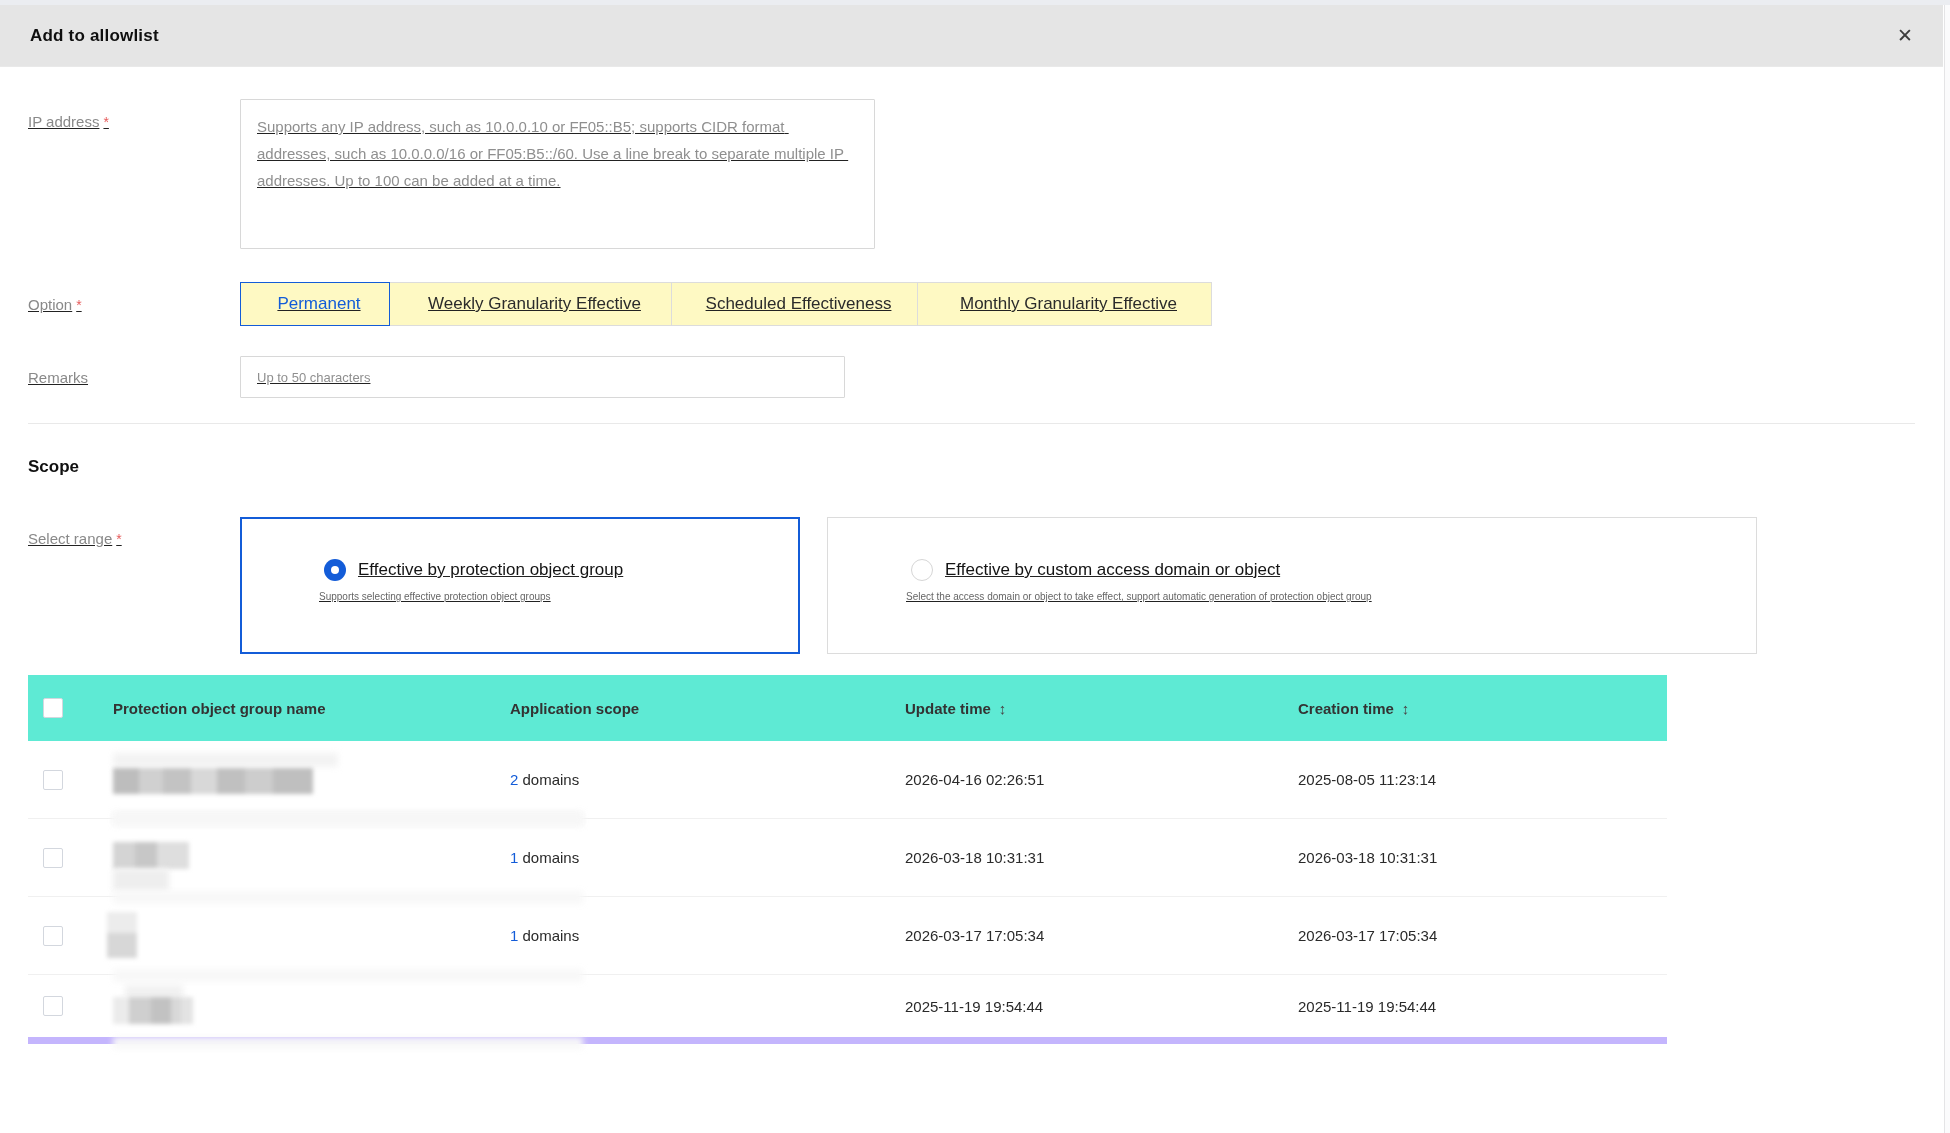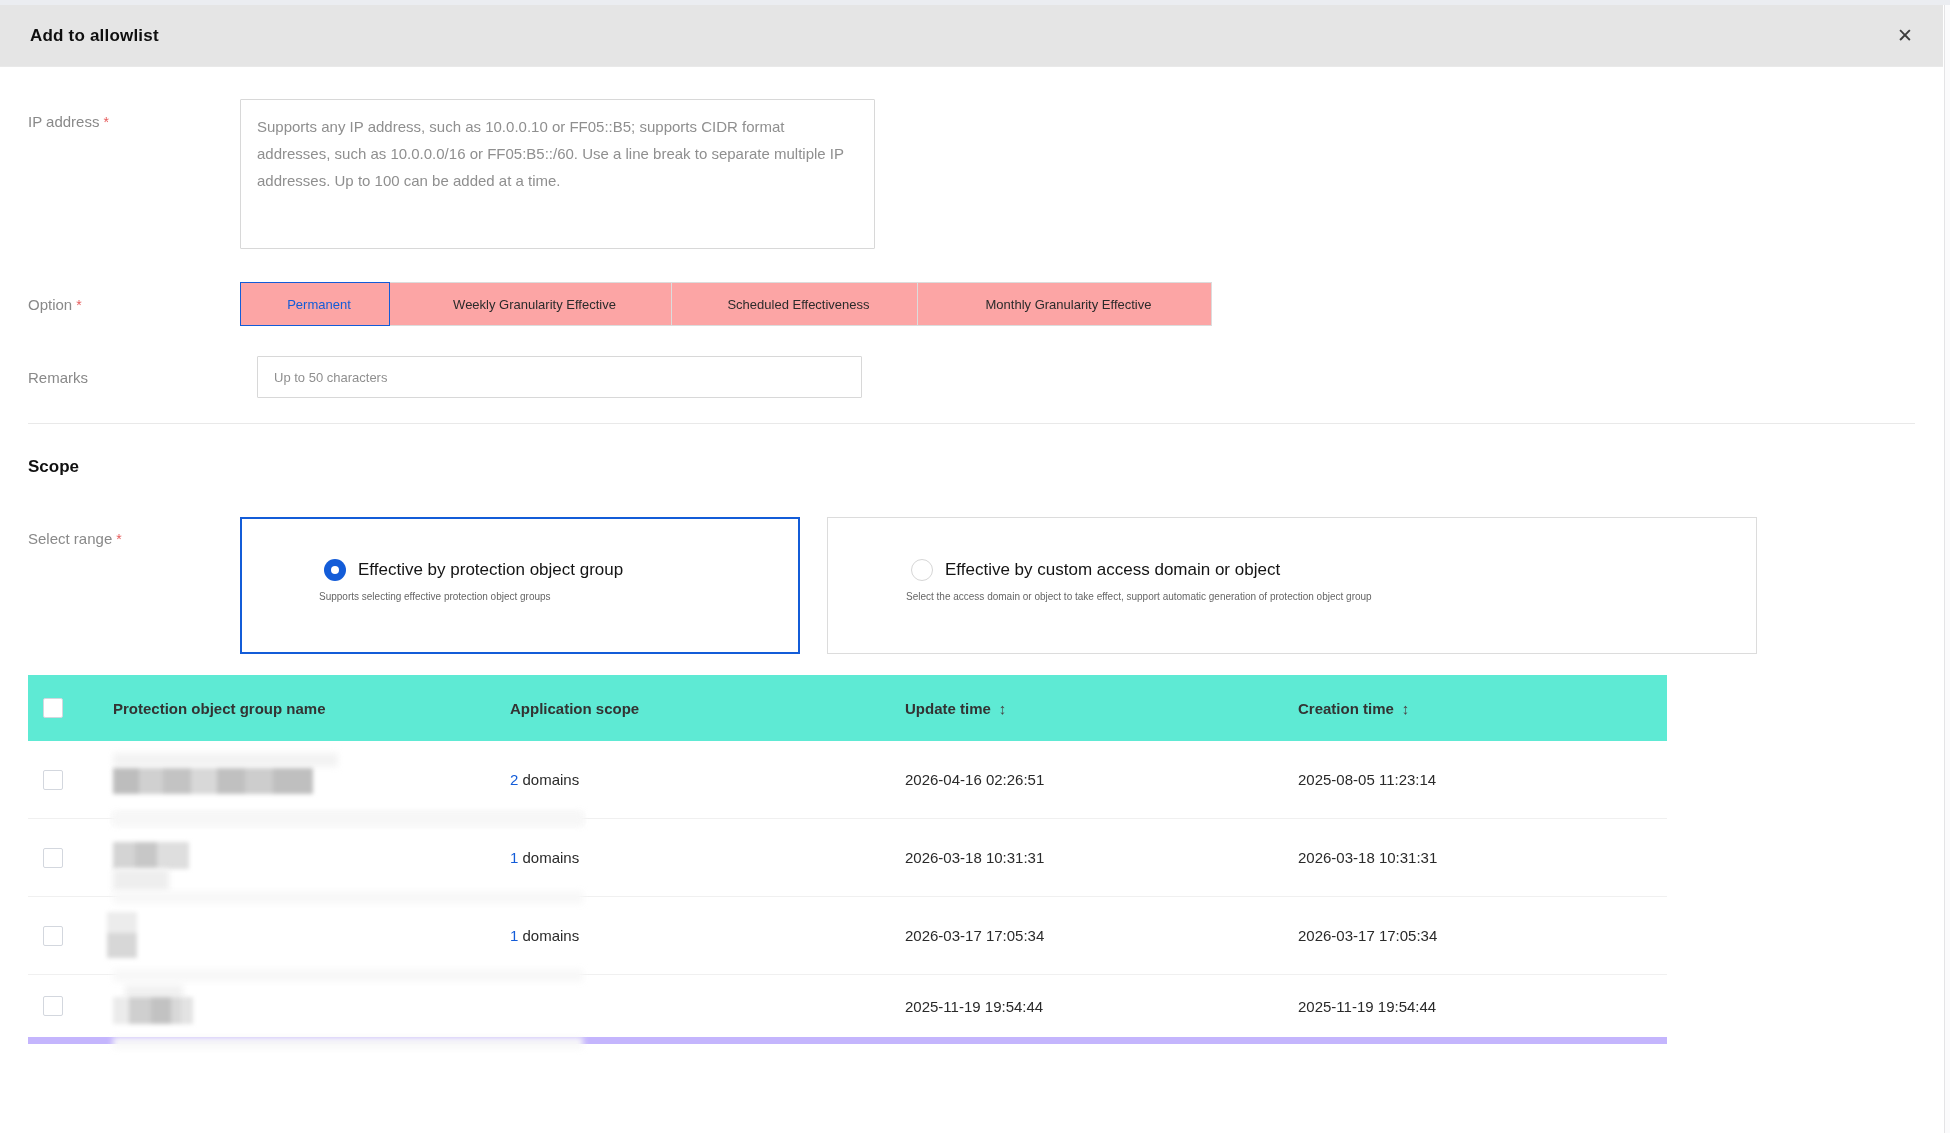--- a/index.html
+++ b/index.html
@@ -20,45 +20,45 @@
   .modal-title { font-size:17px; font-weight:bold; color:#0f0f0f; letter-spacing:.2px; }
   .close-btn { font-size:19px; color:#3c3c3c; cursor:pointer; line-height:1; }
 
   
   .modal-body { position:absolute; top:67px; left:0; right:7px; bottom:0; padding:0 28px; background:#fff; }
 
   .section-heading { font-size:17px; font-weight:bold; color:#101010; line-height:22px; }
   .sh-rule { margin-top:56px; }
   .sh-scope { margin-top:32px; }
 
-  .form-row { display:flex; }
+  .form-row { display:flex;text-decoration:underline; }
   .form-label { width:212px; flex:none; font-size:15px; color:#898989; }
   .req { color:#e65b5b; margin-left:4px; font-size:14px; }
 
   .row-ip { margin-top:32px; }
   .row-ip .form-label { padding-top:14px; }
   textarea.ip-input {
     width:635px; height:150px; border:1px solid #d8d8d8; border-radius:1px;
     padding:13px 16px; font-family:"Liberation Sans", sans-serif;
     font-size:15px; line-height:27px; color:#555; resize:none; outline:none;
   }
   textarea.ip-input::placeholder { color:#8f8f8f; }
 
   .row-option { margin-top:33px; align-items:center; }
   .tabs { display:flex; }
   .tab {
     height:44px; display:flex; align-items:center; justify-content:center;
-    font-size:13px; color:#2b2b2b; background:#fca5a5;
+    font-size:17px; color:#2b2b2b; background:#fef9c3;
     border:1px solid #dcdcdc; margin-left:-1px; cursor:pointer; position:relative;padding-left:8px;
   }
   .tab:first-child { margin-left:0; }
   .tab.selected { border:1px solid #135cd8; color:#135cd8; z-index:2; }
   .tw1{width:150px} .tw2{width:247px} .tw3{width:283px} .tw4{width:295px}
 
-  .row-remarks { margin-top:30px; align-items:center;gap:17px; }
+  .row-remarks { margin-top:30px; align-items:center; }
   input.remarks-input {
     width:605px; height:42px; border:1px solid #d8d8d8; border-radius:1px;
     padding:0 16px; font-family:"Liberation Sans", sans-serif; font-size:13px; color:#555; outline:none;
   }
   input.remarks-input::placeholder { color:#8f8f8f; }
 
   .divider { margin-top:25px; border-top:1px solid #e9e9e9; height:0; }
 
   .row-range { margin-top:39px; }
   .row-range .form-label { padding-top:13px; }

